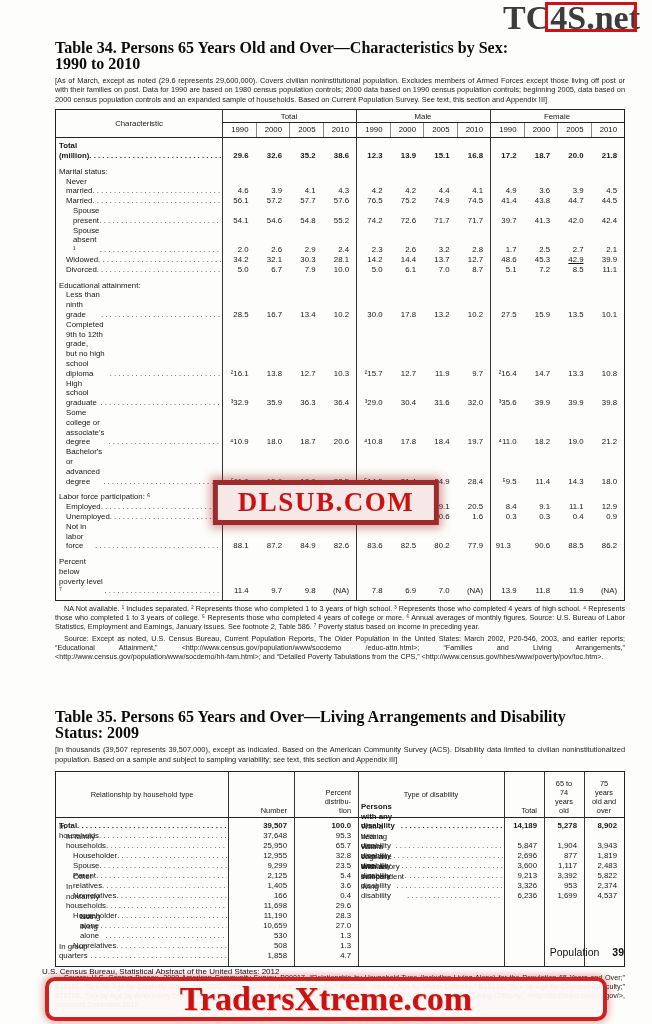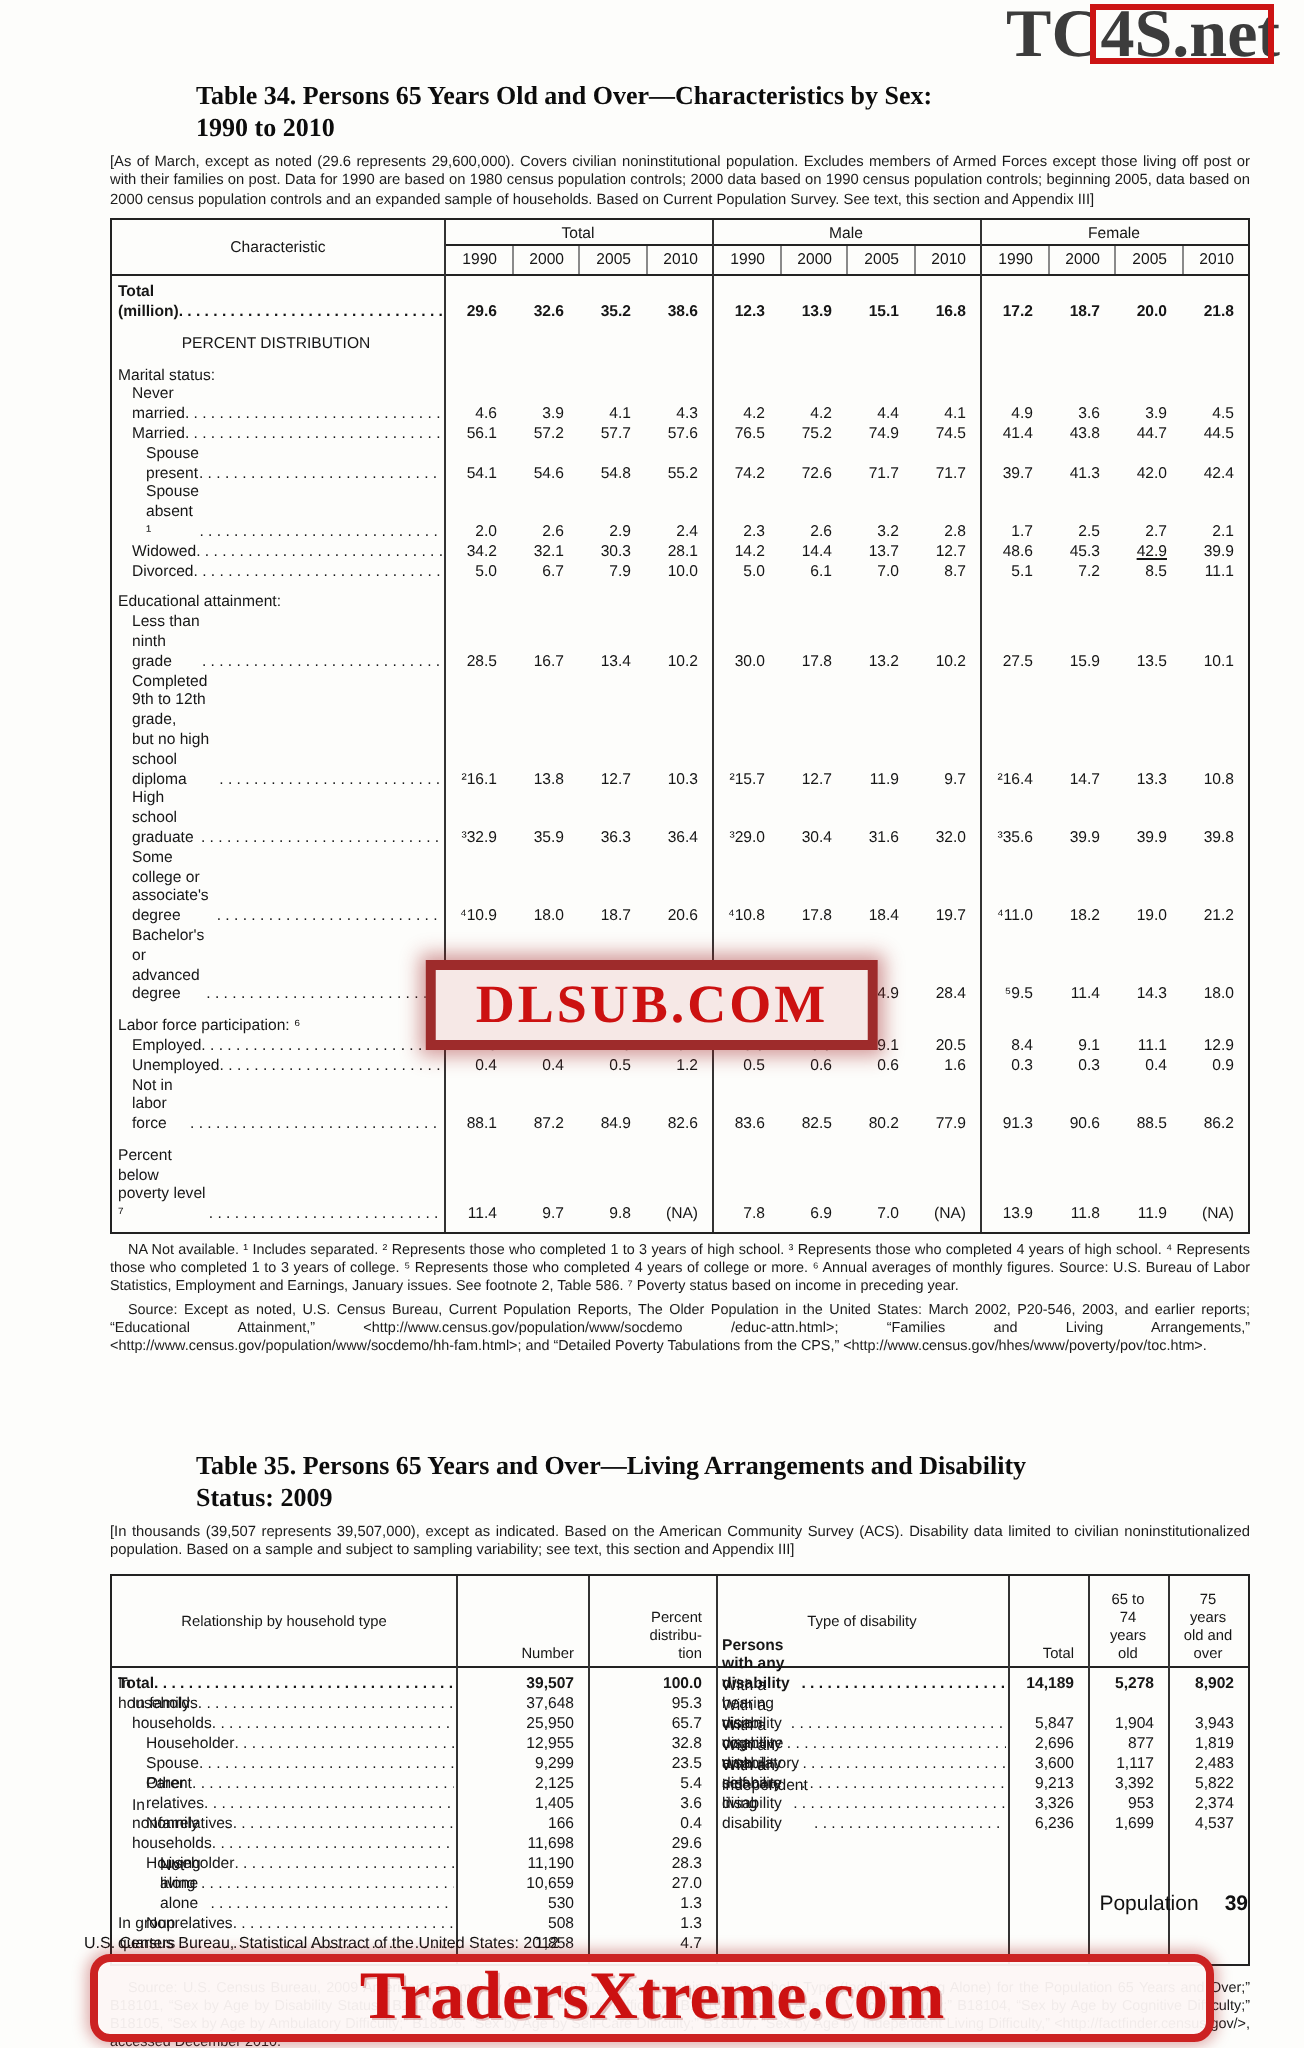--- a/index.html
+++ b/index.html
@@ -10,25 +10,24 @@
     font-family: "Liberation Sans", sans-serif;
     color: #161616;
     overflow: hidden;
   }
   .content { position: absolute; left: 55px; top: 40px; width: 570px; }
 
   
   .ttl {
     font-family: "Liberation Serif", serif;
     font-weight: bold;
-    font-size: 13px;
+    font-size: 16px;
     line-height: 16px;
     white-space: pre-line;
     color: #0c0c0c;
-    margin-left: 43px;
   }
   .t35ttl { margin-top: 48px; }
 
   
   .note {
     margin-top: 4px;
     font-size: 7.4px;
     line-height: 9.4px;
     text-align: justify;
     color: #1b1b1b;
@@ -165,37 +164,20 @@
           <div class="vc" style="flex: 1 1 0%;">38.6</div>
           <div class="vc" style="flex: 1 1 0%;">12.3</div>
           <div class="vc" style="flex: 1 1 0%;">13.9</div>
           <div class="vc" style="flex: 1 1 0%;">15.1</div>
           <div class="vc" style="flex: 1 1 0%;">16.8</div>
           <div class="vc" style="flex: 1 1 0%;">17.2</div>
           <div class="vc" style="flex: 1 1 0%;">18.7</div>
           <div class="vc" style="flex: 1 1 0%;">20.0</div>
           <div class="vc" style="flex: 1 1 0%;">21.8</div>
         </div>
-        <div class="trow r-center gap">
-          <div class="lc" style="width: 166px; padding-left: 3px;">
-            <span class="lb ctr">PERCENT DISTRIBUTION</span>
-          </div>
-          <div class="vc" style="flex: 1 1 0%;"></div>
-          <div class="vc" style="flex: 1 1 0%;"></div>
-          <div class="vc" style="flex: 1 1 0%;"></div>
-          <div class="vc" style="flex: 1 1 0%;"></div>
-          <div class="vc" style="flex: 1 1 0%;"></div>
-          <div class="vc" style="flex: 1 1 0%;"></div>
-          <div class="vc" style="flex: 1 1 0%;"></div>
-          <div class="vc" style="flex: 1 1 0%;"></div>
-          <div class="vc" style="flex: 1 1 0%;"></div>
-          <div class="vc" style="flex: 1 1 0%;"></div>
-          <div class="vc" style="flex: 1 1 0%;"></div>
-          <div class="vc" style="flex: 1 1 0%;"></div>
-        </div>
         <div class="trow r-head gap">
           <div class="lc" style="width: 166px; padding-left: 3px;">
             <span class="lb">Marital status:</span>
           </div>
           <div class="vc" style="flex: 1 1 0%;"></div>
           <div class="vc" style="flex: 1 1 0%;"></div>
           <div class="vc" style="flex: 1 1 0%;"></div>
           <div class="vc" style="flex: 1 1 0%;"></div>
           <div class="vc" style="flex: 1 1 0%;"></div>
           <div class="vc" style="flex: 1 1 0%;"></div>
@@ -483,21 +465,21 @@
             <span class="dots"></span>
           </div>
           <div class="vc" style="flex: 1 1 0%;">88.1</div>
           <div class="vc" style="flex: 1 1 0%;">87.2</div>
           <div class="vc" style="flex: 1 1 0%;">84.9</div>
           <div class="vc" style="flex: 1 1 0%;">82.6</div>
           <div class="vc" style="flex: 1 1 0%;">83.6</div>
           <div class="vc" style="flex: 1 1 0%;">82.5</div>
           <div class="vc" style="flex: 1 1 0%;">80.2</div>
           <div class="vc" style="flex: 1 1 0%;">77.9</div>
-          <div class="vc" style="flex: 1 1 0%;">91.3</div>
+          <div class="vc" style="flex: 1 1 0%; text-align: center;">91.3</div>
           <div class="vc" style="flex: 1 1 0%;">90.6</div>
           <div class="vc" style="flex: 1 1 0%;">88.5</div>
           <div class="vc" style="flex: 1 1 0%;">86.2</div>
         </div>
         <div class="trow r-d gap">
           <div class="lc" style="width: 166px; padding-left: 3px;">
             <span class="lb">Percent below poverty level ⁷</span>
             <span class="dots"></span>
           </div>
           <div class="vc" style="flex: 1 1 0%;">11.4</div>

